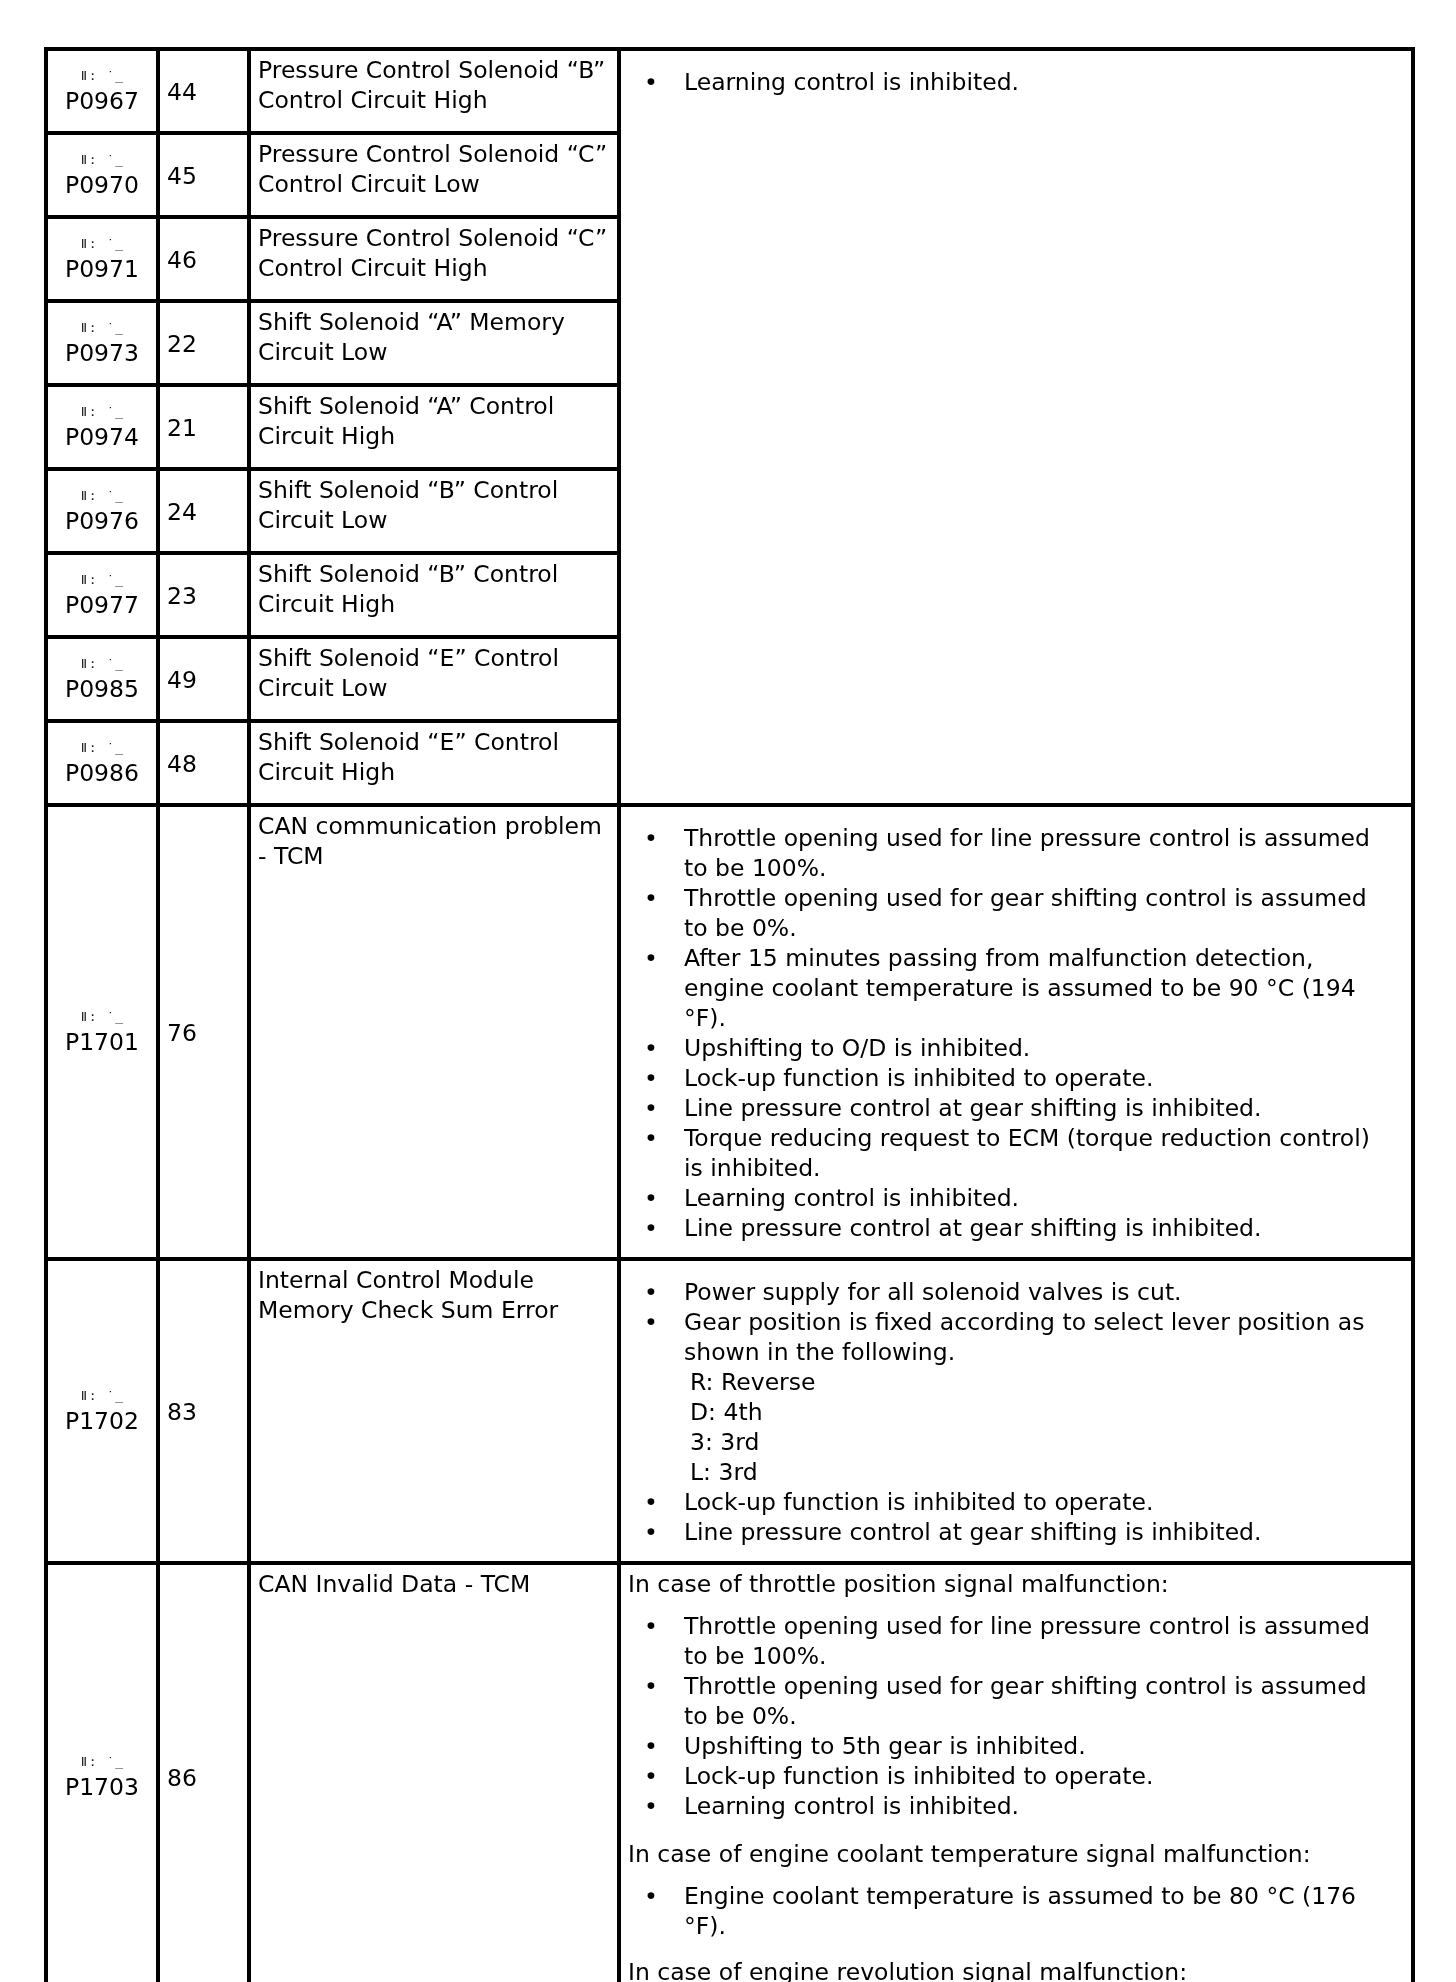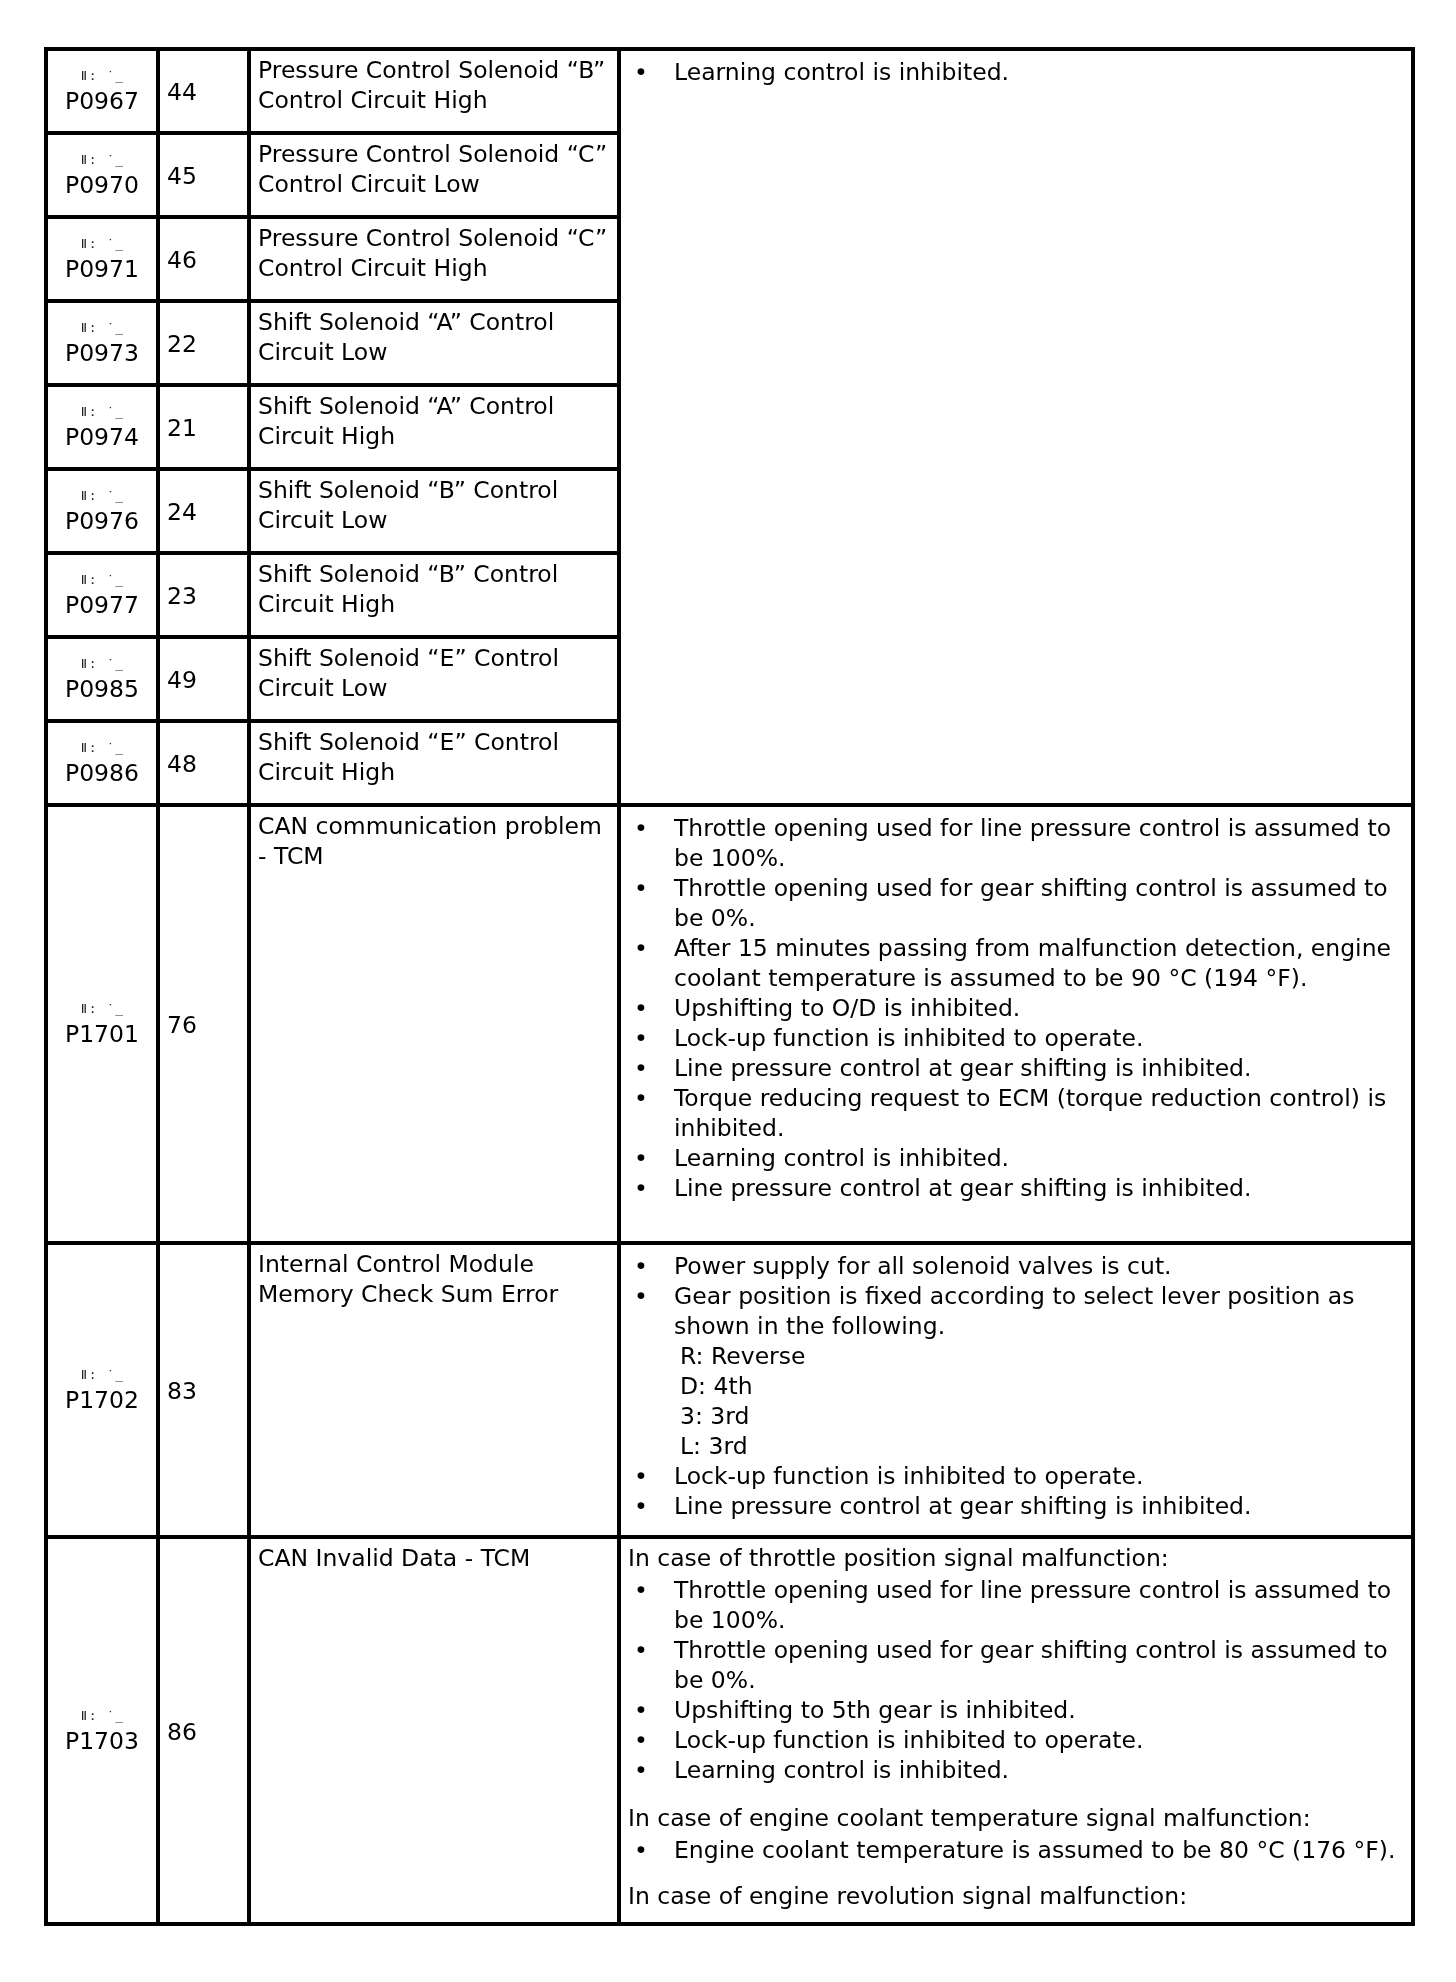--- a/index.html
+++ b/index.html
@@ -25,21 +25,21 @@
   col.c-desc { width: 370px; }
   col.c-fs { width: auto; }
   td.code-cell { text-align: center; vertical-align: middle; padding: 2px 2px; }
   td.num-cell { vertical-align: middle; }
   .glyph {
     display: block; font-size: 13px; line-height: 20px; letter-spacing: 1px;
     font-family: "DejaVu Sans Mono", monospace; color: #222;
   }
   .code { display: block; line-height: 30px; }
   .small-row { height: 84px; }
-  ul.fs { list-style: none; margin: 2px; padding: 0; }
+  ul.fs { list-style: none; margin: 12px; padding: 0; }
   ul.fs li { position: relative; padding-left: 44px; text-indent: 0; }
   ul.fs li::before {
     content: "\2022"; position: absolute; left: 4px; top: 0;
   }
   .sub { display: block; padding-left: 50px; }
   .plain { display: block; }
 </style>
 </head>
 <body>
 
@@ -83,21 +83,21 @@
       <td class="num-cell">46</td>
       <td>Pressure Control Solenoid “C” Control Circuit High</td>
     </tr>
 
     <tr class="small-row">
       <td class="code-cell">
         <span class="glyph">ǁ꞉ ˙_</span>
         <span class="code">P0973</span>
       </td>
       <td class="num-cell">22</td>
-      <td>Shift Solenoid “A” Control Circuit Low</td>
+      <td>Shift Solenoid “A” Memory Circuit Low</td>
     </tr>
 
     <tr class="small-row">
       <td class="code-cell">
         <span class="glyph">ǁ꞉ ˙_</span>
         <span class="code">P0974</span>
       </td>
       <td class="num-cell">21</td>
       <td>Shift Solenoid “A” Control Circuit High</td>
     </tr>

